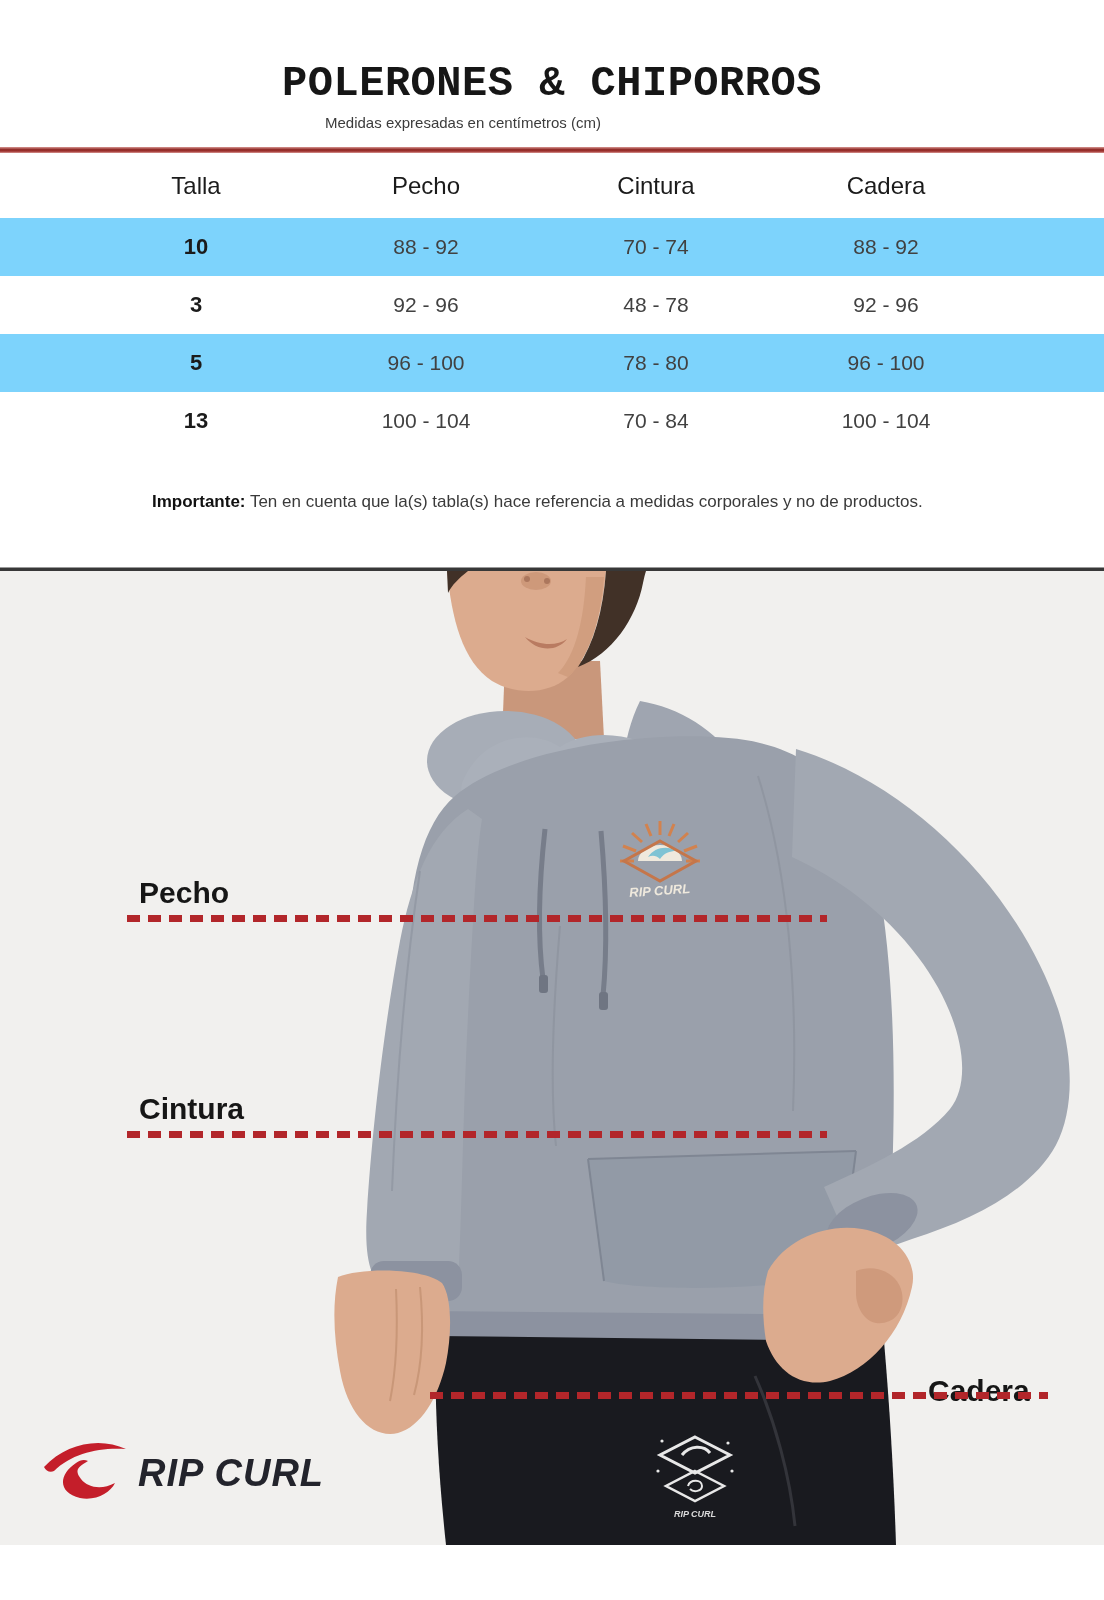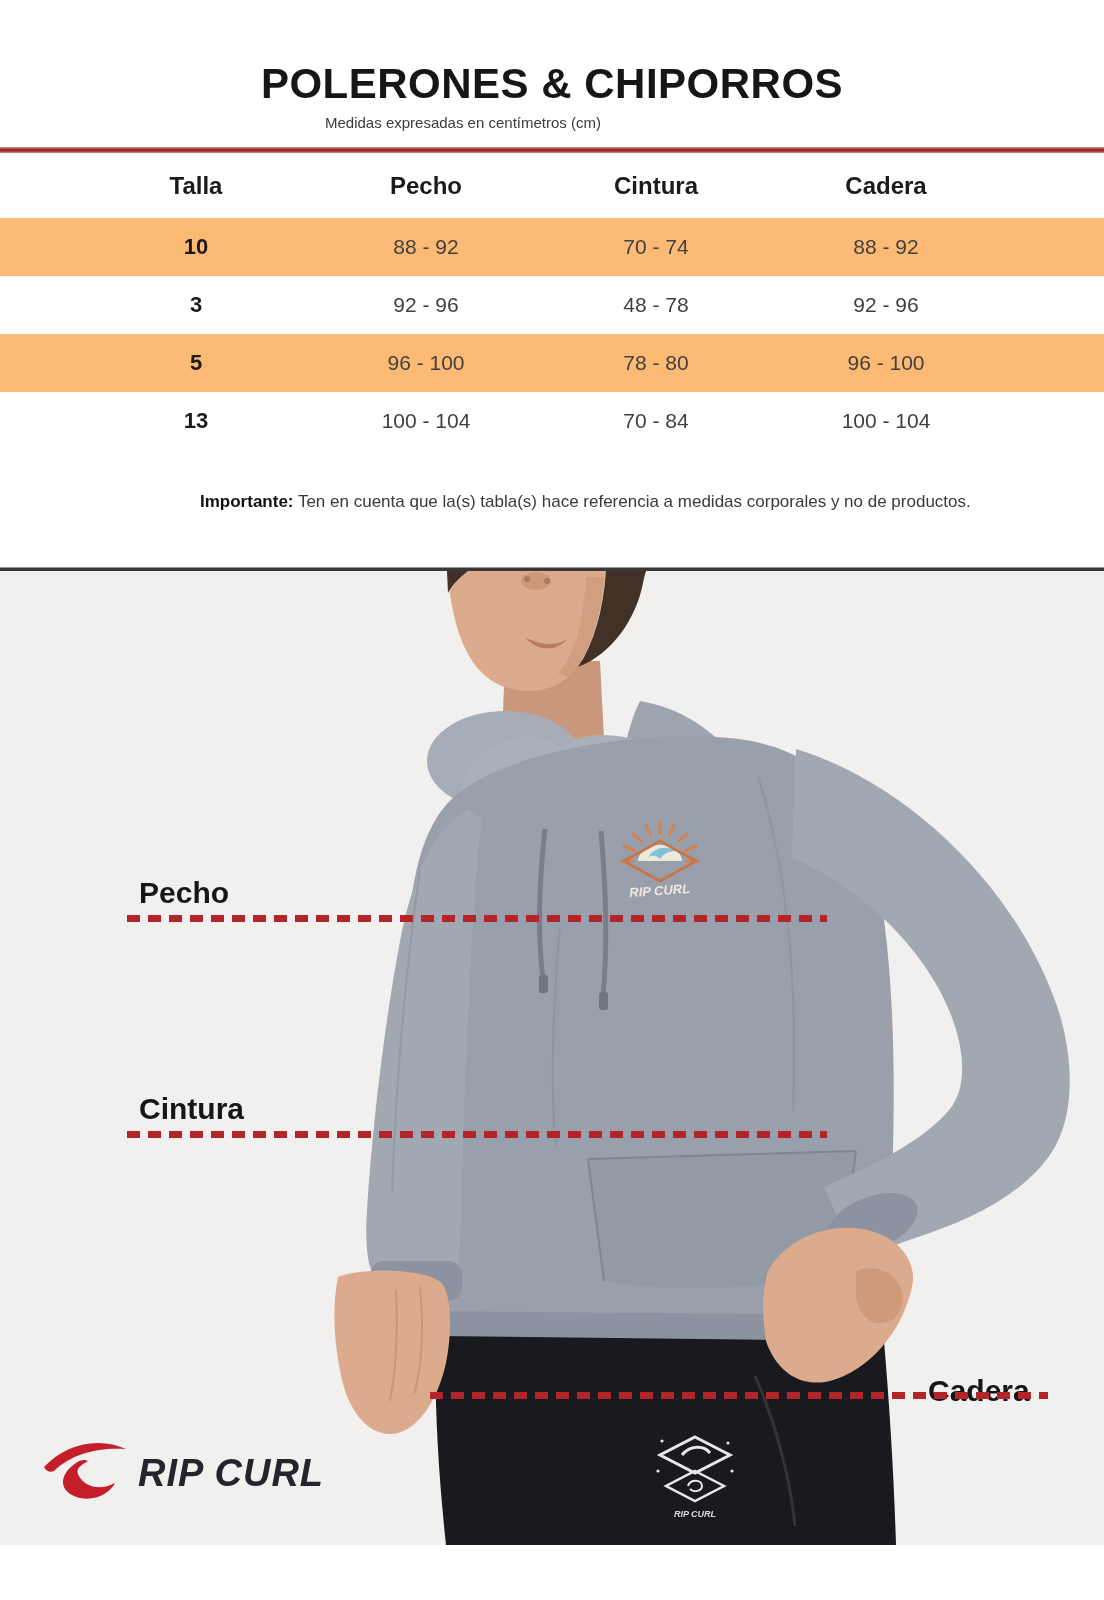--- a/index.html
+++ b/index.html
@@ -2,37 +2,37 @@
 <html><head>
 <meta charset="utf-8">
 <style>
   * { margin:0; padding:0; box-sizing:border-box; }
   html,body { width:1104px; height:1600px; background:#ffffff;
     font-family:"Liberation Sans","DejaVu Sans",sans-serif; color:#1d1d1d; }
   .page { position:relative; width:1104px; height:1600px; overflow:hidden; background:#fff; }
 
   
   .title { position:absolute; top:60px; left:0; width:1104px; text-align:center;
-    font-size:42px; font-weight:800; letter-spacing:.5px; color:#161616; }
+    font-size:42px; font-weight:800; letter-spacing:.5px; color:#161616;font-family:Liberation Mono, monospace; }
   .subtitle { position:absolute; top:114px; left:0; width:926px; text-align:center;
     font-size:15px; color:#3c3c3c; }
   .red-rule { position:absolute; top:147px; left:0; width:1104px; height:6px;
     background:linear-gradient(180deg,#d89692 0%,#8e2723 45%,#a03531 70%,#d89692 100%); }
 
   
   .size-table { position:absolute; top:153px; left:0; width:1104px; }
   .t-row { display:grid; grid-template-columns:81px 230px 230px 230px 230px; align-items:center; }
-  .t-head { height:65px; font-weight:700; font-size:24px; color:#1b1b1b; }
+  .t-head { height:65px; font-weight:400; font-size:24px; color:#1b1b1b; }
   .t-body-row { height:58px; font-size:21px; color:#414141; }
-  .t-body-row.stripe { background:#fdba74; }
+  .t-body-row.stripe { background:#7dd3fc; }
   .cell { text-align:center; }
   .cell.size { font-weight:700; color:#1b1b1b; font-size:22px; }
 
   
-  .note { position:absolute; top:492px; left:152px; width:800px; font-size:17px; color:#3a3a3a;margin-left:48px; }
+  .note { position:absolute; top:492px; left:152px; width:800px; font-size:17px; color:#3a3a3a; }
   .note b { color:#111; }
 
   
   .dark-rule { position:absolute; top:567px; left:0; width:1104px; height:4px; background:#383838;
     border-top:1px solid #9a9a9a; }
   .photo { position:absolute; top:571px; left:0; width:1104px; height:974px; background:#f1f0ee; }
   .photo svg { position:absolute; top:0; left:0; }
 
   .measure-label { position:absolute; font-size:30px; font-weight:700; color:#161616; }
   .lbl-chest { top:876px; left:139px; }

